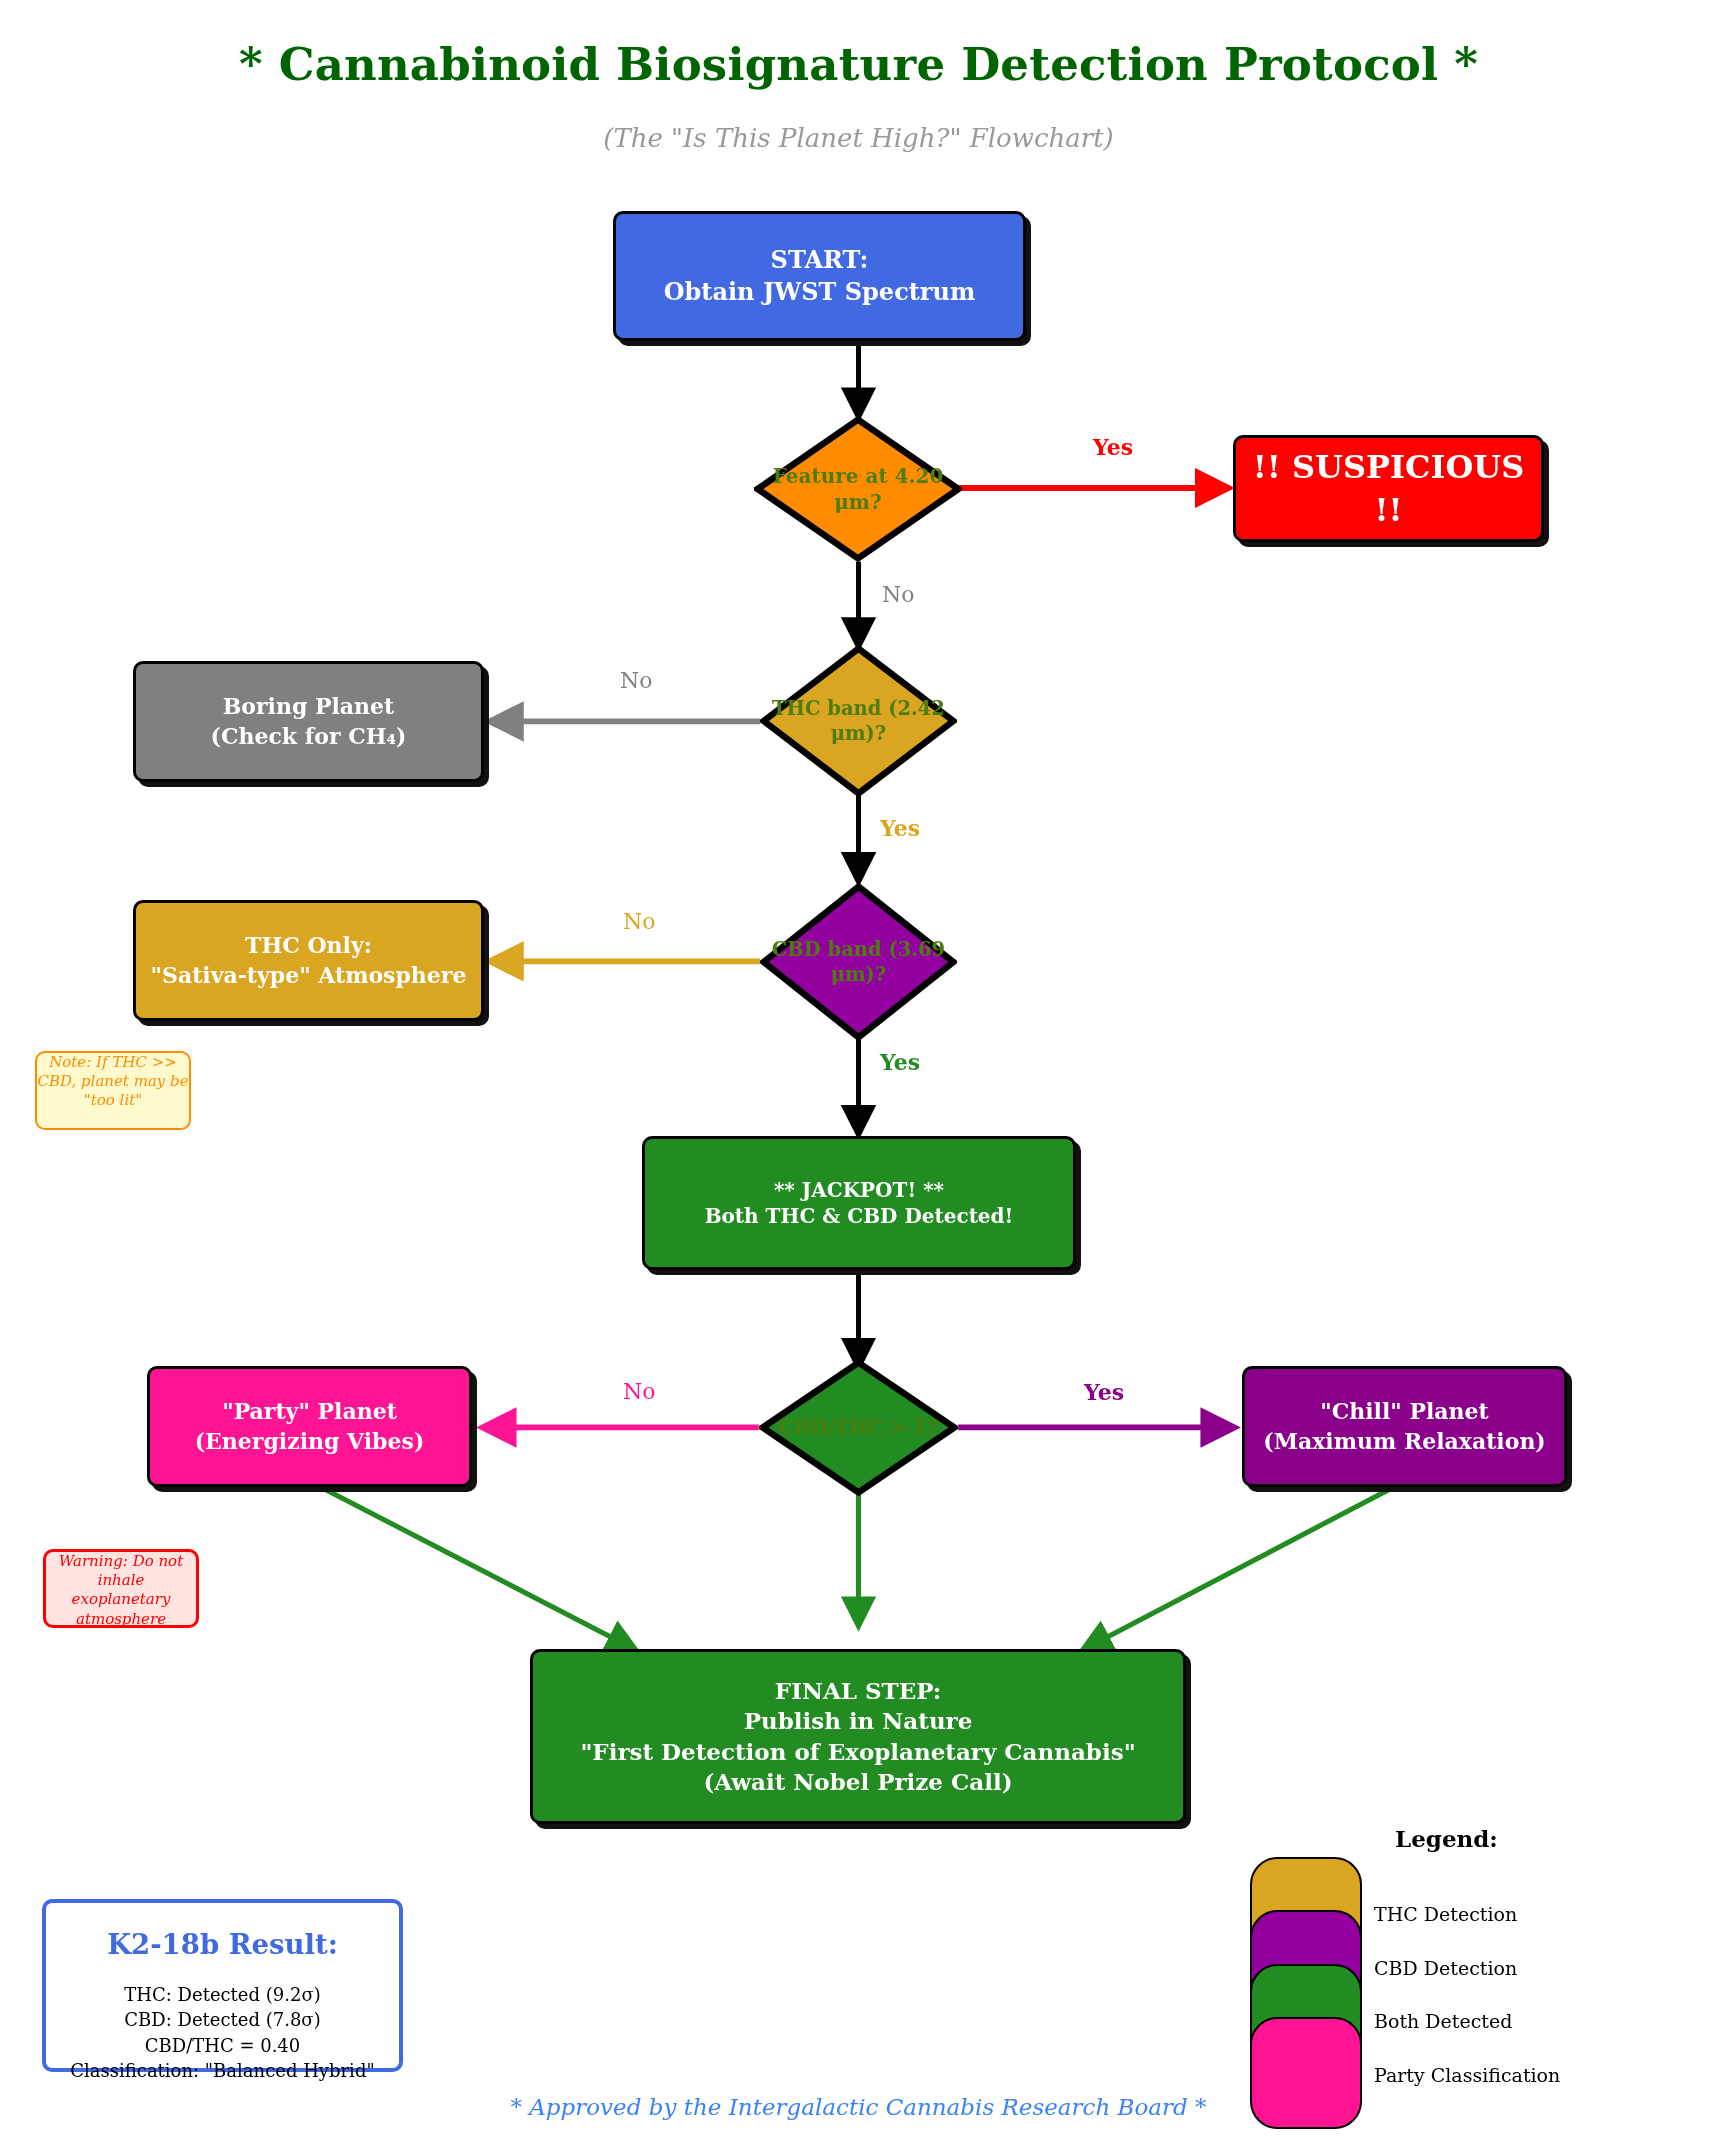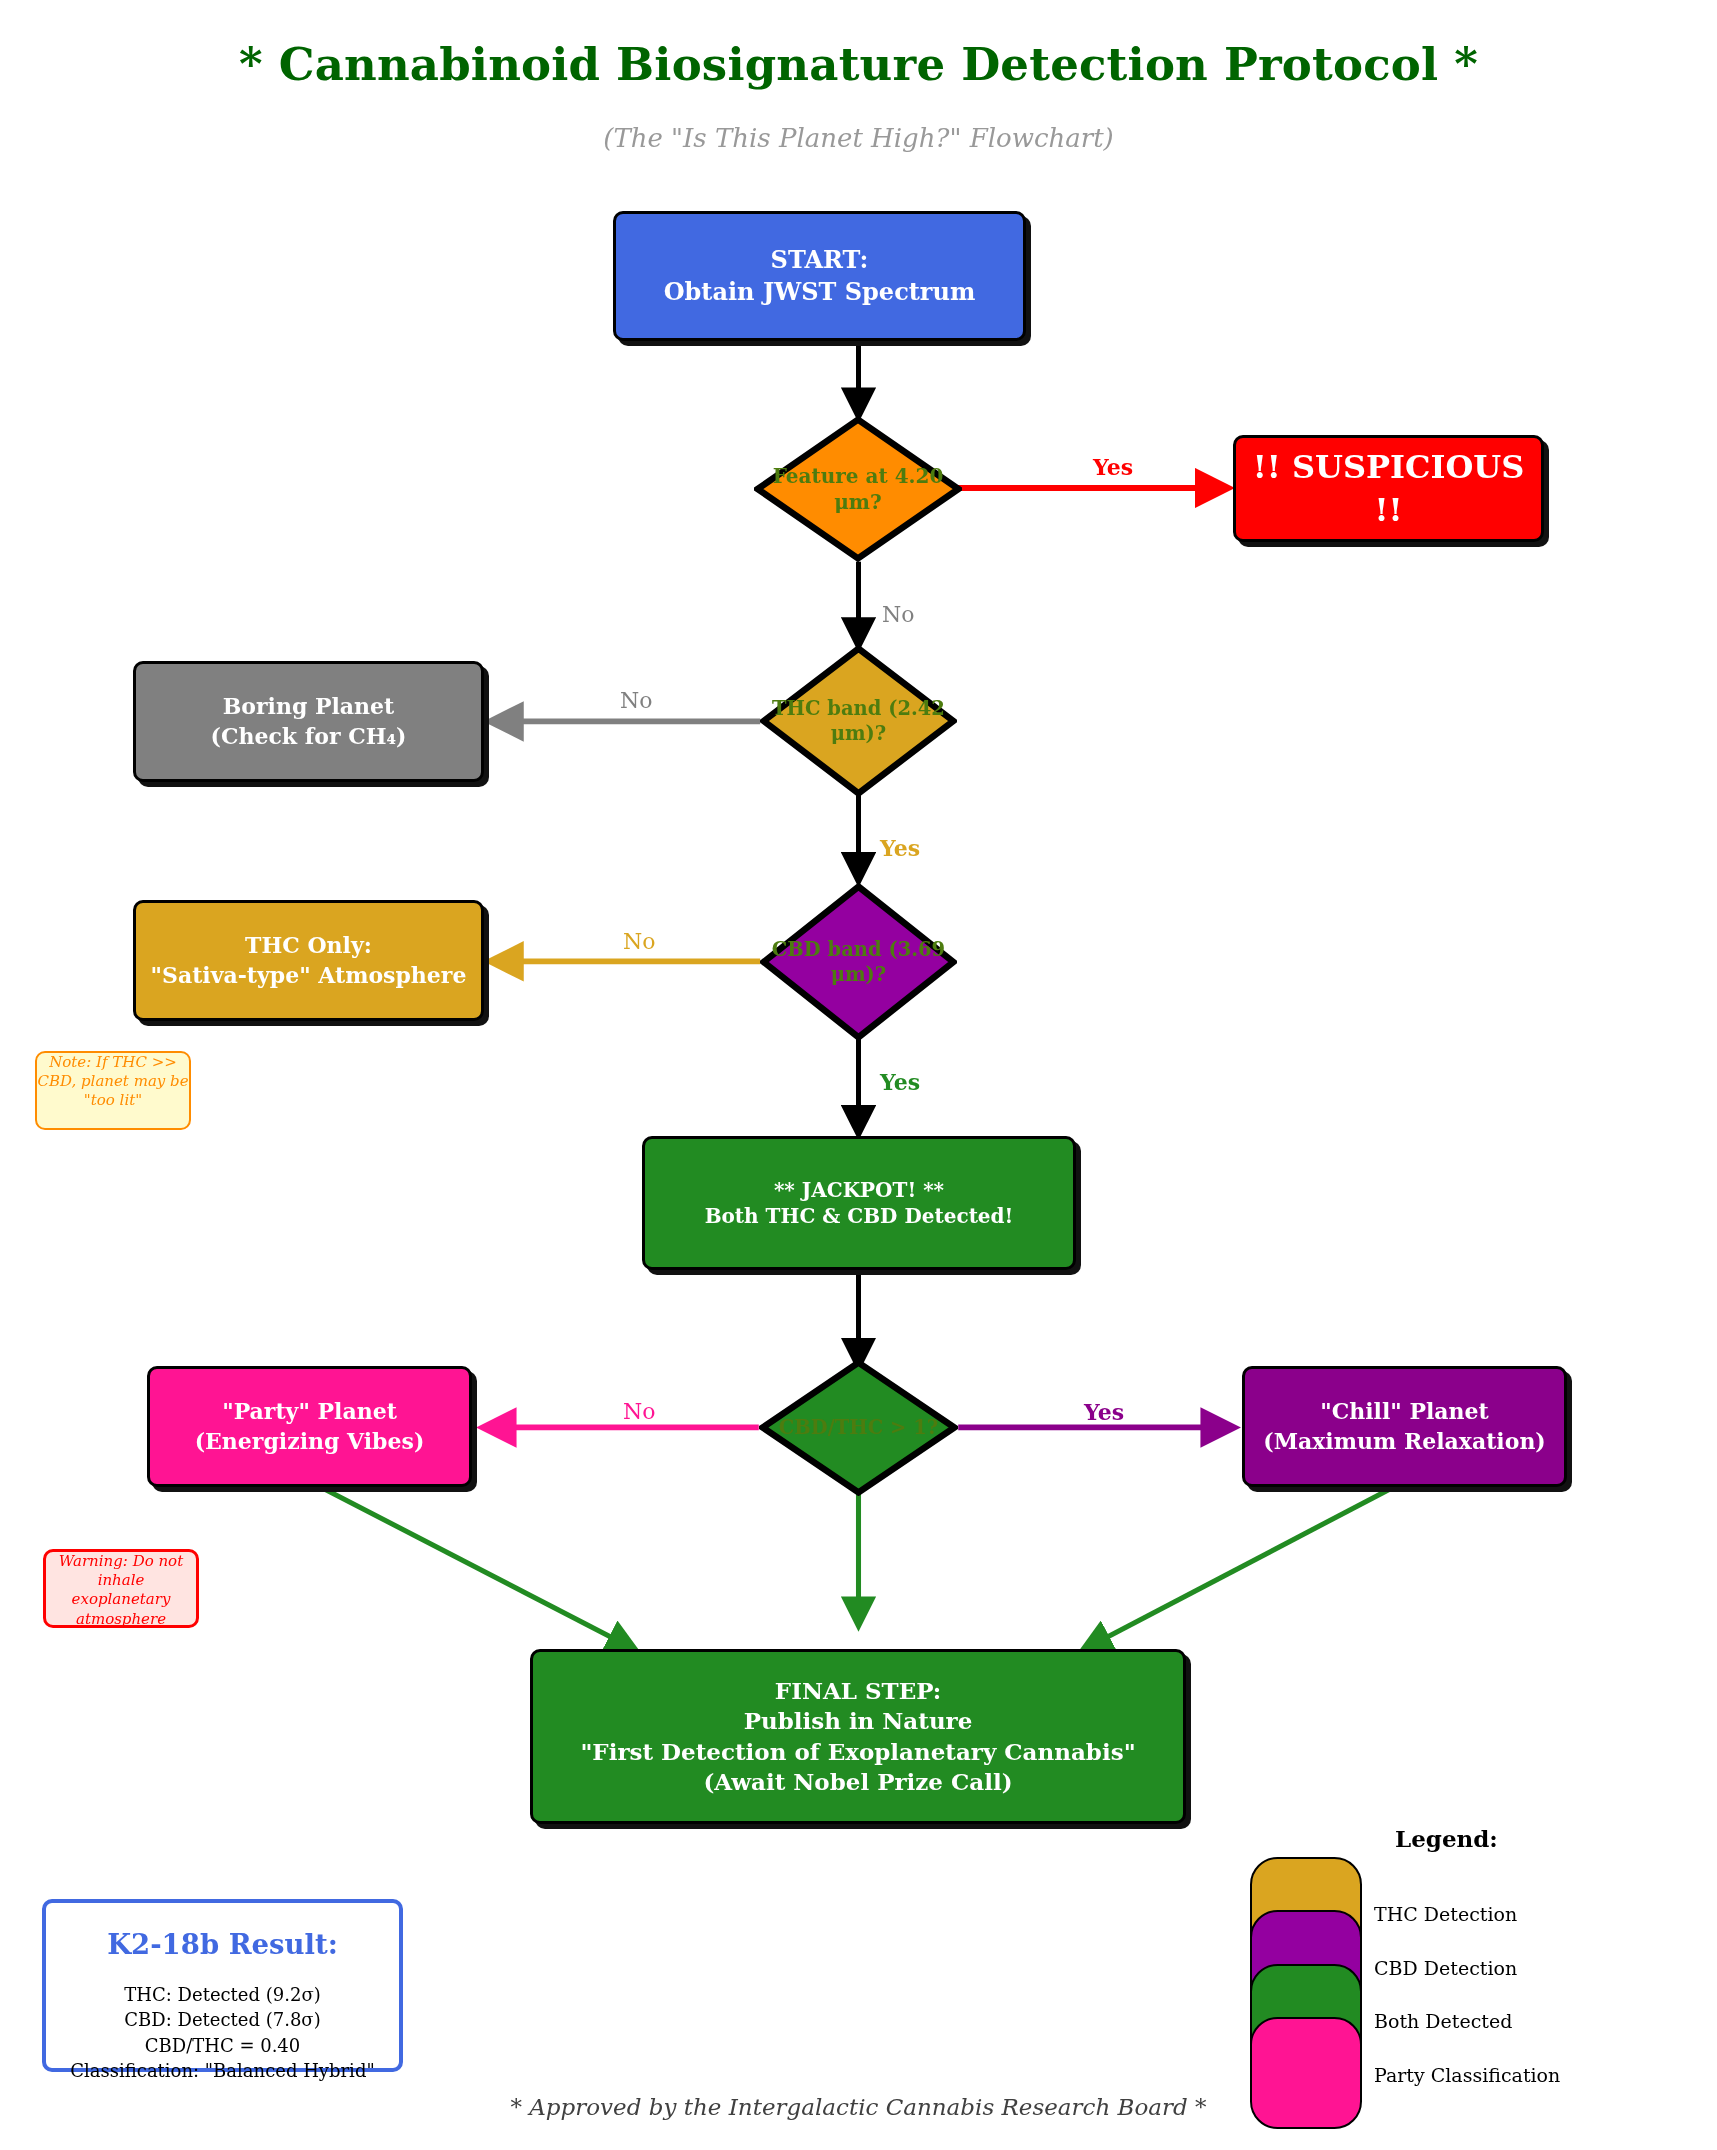--- a/index.html
+++ b/index.html
@@ -20,41 +20,41 @@
         box-shadow:5px 5px 0 0 #111111;}
   .node .ln{display:block;}
 
   
   .diamond{display:flex;align-items:center;justify-content:center;}
   .diamond svg{position:absolute;left:0;top:0;}
   .diamond .dtxt{position:relative;z-index:2;text-align:center;color:#4d7c0f;
                  font-weight:bold;line-height:1.3;}
 
   
-  .elabel{font-size:22px;font-weight:bold;white-space:nowrap;margin-top:20px;}
+  .elabel{font-size:22px;font-weight:bold;white-space:nowrap;}
   .elabel.plain{font-weight:normal;}
 
   
   .sticky{box-sizing:border-box;border-radius:10px;display:flex;
           align-items:flex-start;justify-content:center;text-align:center;
           font-style:italic;line-height:1.28;}
 
   
   #result{box-sizing:border-box;border:4.3px solid #4169E1;border-radius:10px;
           background:#ffffff;text-align:center;}
   #result .rtitle{color:#4169E1;font-weight:bold;font-size:27.5px;margin-top:24.6px;}
   #result .rbody{color:#000000;font-size:18px;line-height:1.42;margin-top:22px;}
 
   
   #legend-title{font-size:23px;font-weight:bold;color:#000000;white-space:nowrap;}
   .swatch{position:absolute;width:108px;height:108px;border:2.9px solid #000000;
           border-radius:27.5px;}
   .legtext{position:absolute;font-size:19px;color:#000000;white-space:nowrap;}
 
-  #footer{left:0;top:2094px;width:1717px;text-align:center;color:#404040;
+  #footer{left:0;top:2094px;width:1717px;text-align:center;color:#3b82f6;
           font-size:23px;font-style:italic;}
 
   svg.edges{position:absolute;left:0;top:0;width:1717px;height:2151px;
             pointer-events:none;}
 </style>
 </head>
 <body>
 
 <div class="abs" id="title">* Cannabinoid Biosignature Detection Protocol *</div>
 <div class="abs" id="subtitle">(The "Is This Planet High?" Flowchart)</div>

